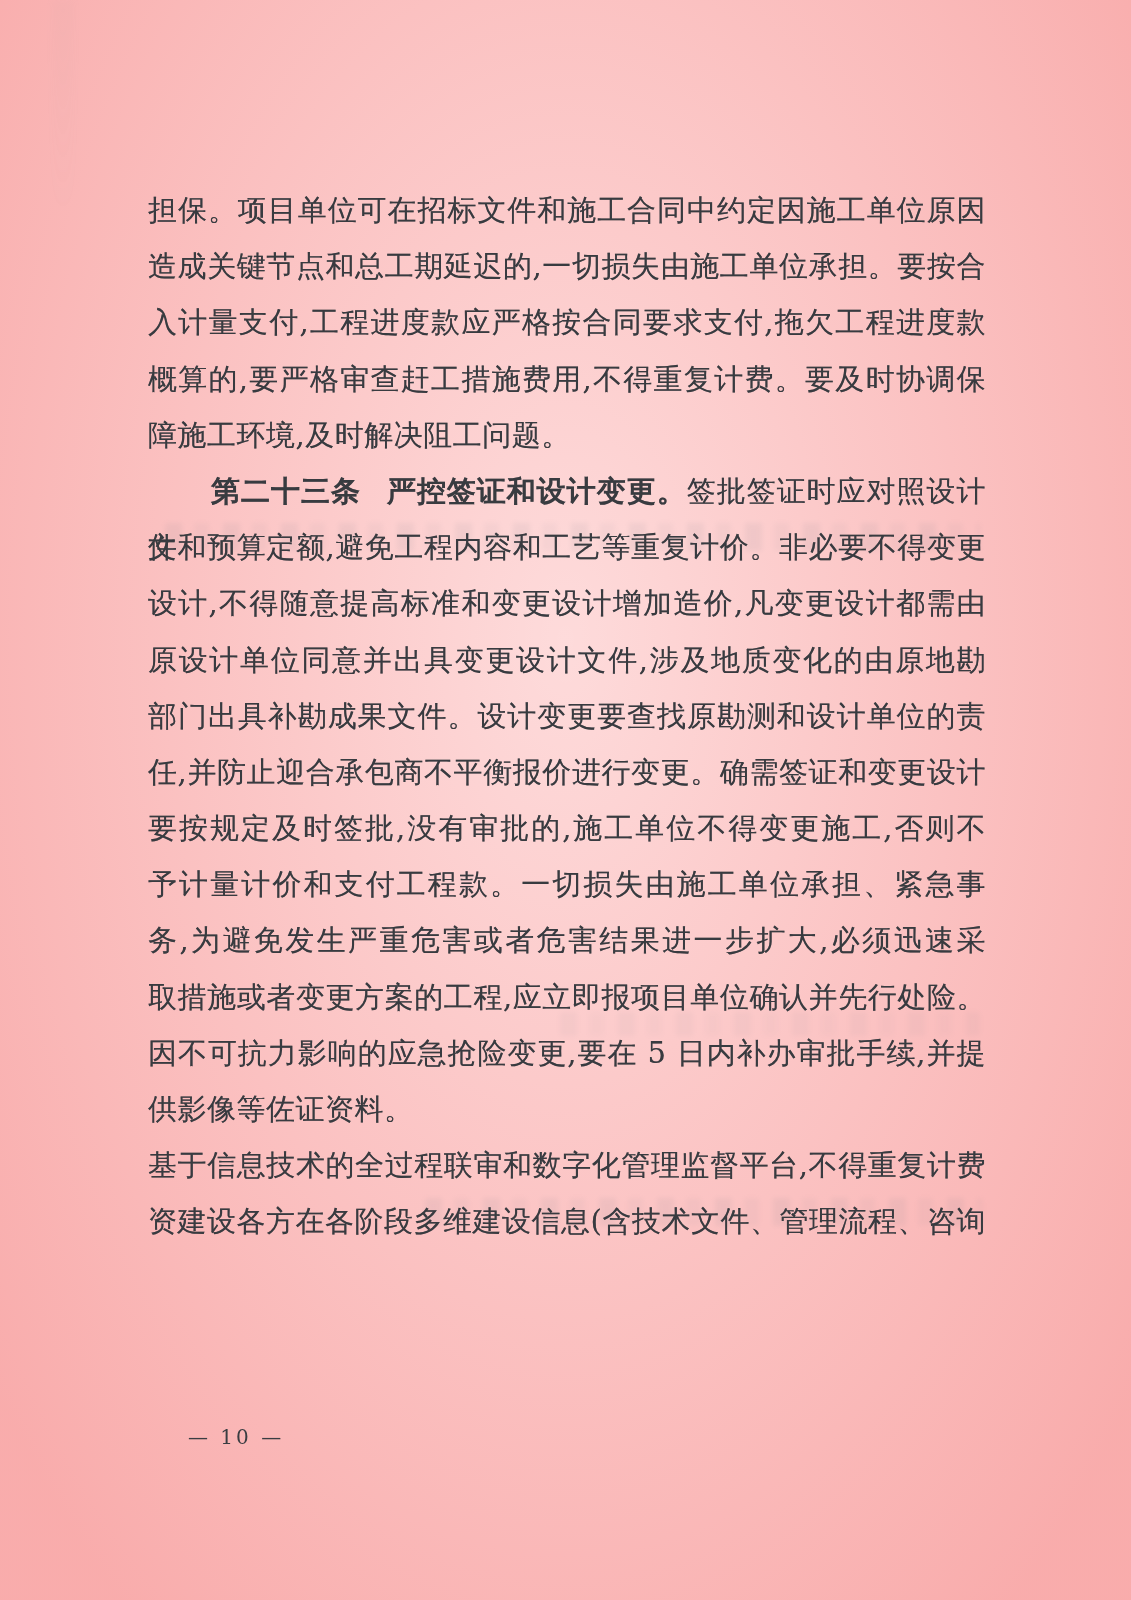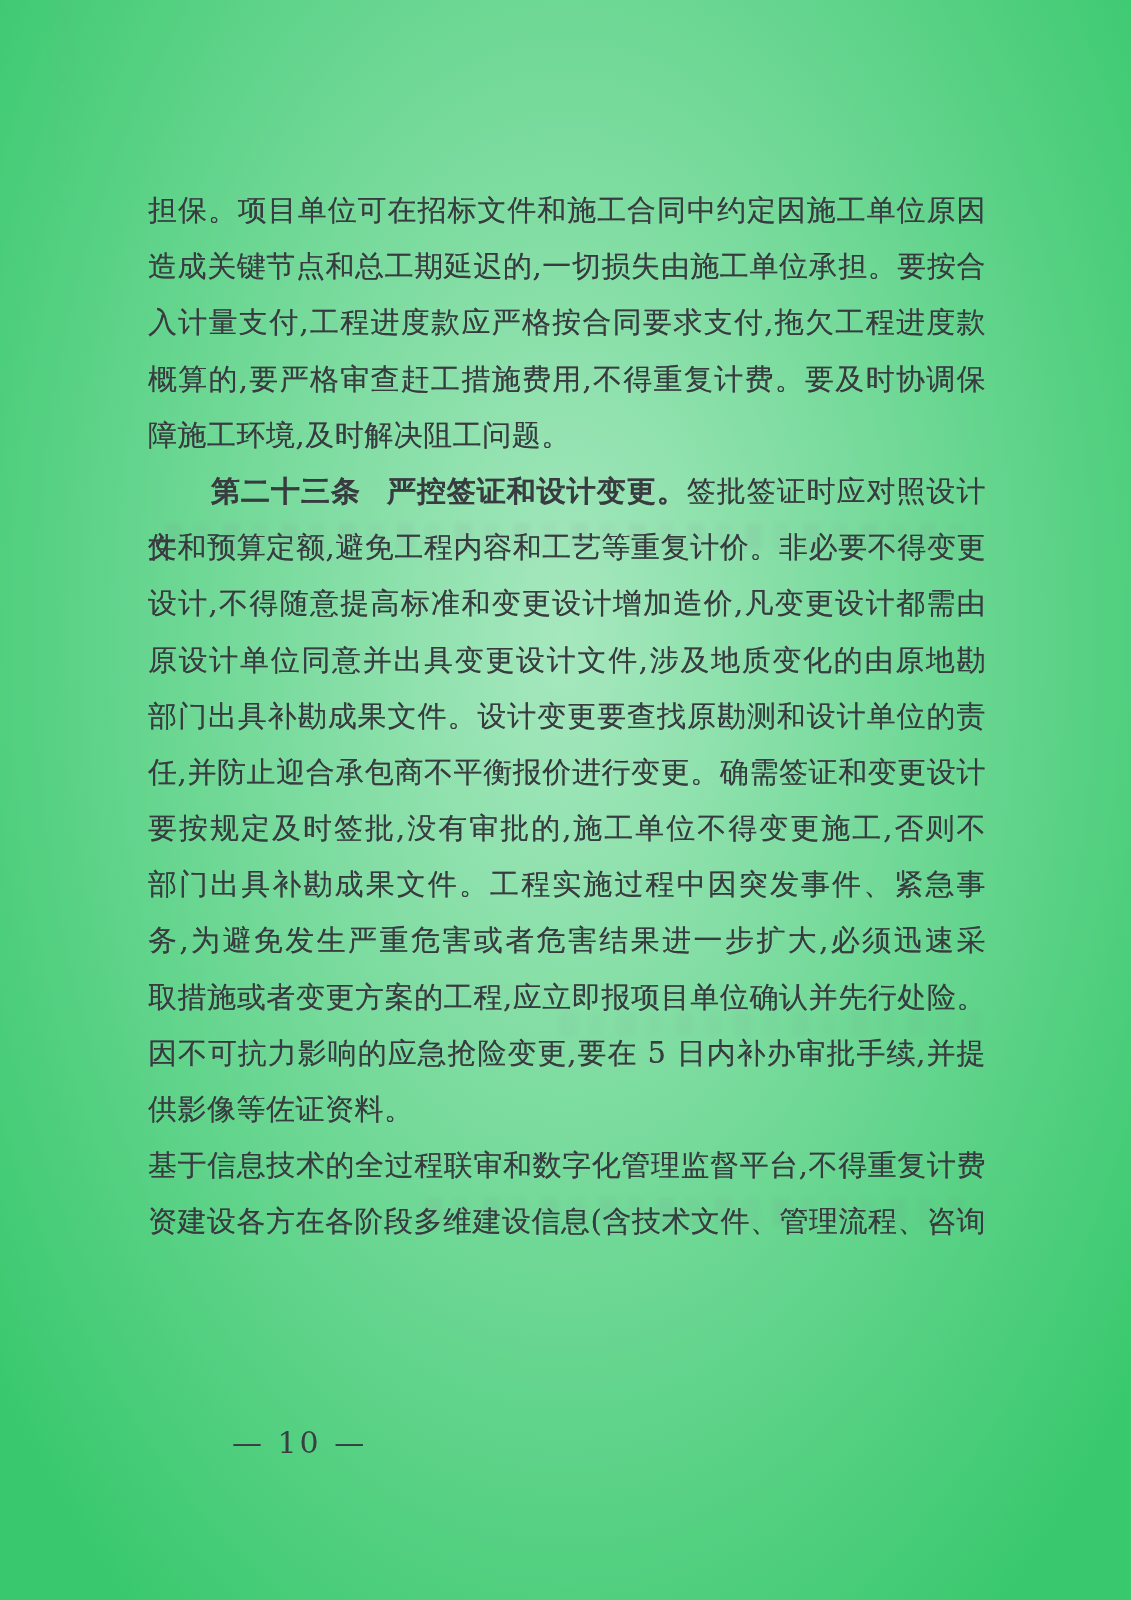--- a/index.html
+++ b/index.html
@@ -5,21 +5,21 @@
   html, body {
     margin: 0;
     padding: 0;
     background: #e8e8e8;
   }
   .page {
     position: relative;
     width: 1131px;
     height: 1600px;
     margin: 0 auto;
-    background: #22c55e;
+    background: #fca5a5;
     overflow: hidden;
     font-family: "DejaVu Serif", serif;
     color: #383b40;
   }
   
   .page::after {
     content: "";
     position: absolute;
     inset: 0;
     background:
@@ -55,24 +55,23 @@
     font-weight: bold;
   }
   .article-no {
     margin-right: 26px;
   }
   .footer {
     position: absolute;
     left: 188px;
     top: 1425px;
     z-index: 2;
-    font-size: 30px;
+    font-size: 20px;
     letter-spacing: 3px;
     color: #3a3d42;
-    margin-left: 44px;
   }
   
   .ghost {
     position: absolute;
     z-index: 1;
     background: repeating-linear-gradient(
       90deg,
       rgba(125,128,140,0.55) 0px, rgba(125,128,140,0.55) 17px,
       rgba(125,128,140,0.0) 17px, rgba(125,128,140,0.0) 29px,
       rgba(125,128,140,0.35) 29px, rgba(125,128,140,0.35) 44px,
@@ -115,21 +114,21 @@
     <div class="line fill">概算的,要严格审查赶工措施费用,不得重复计费。要及时协调保</div>
     <div class="line end">障施工环境,及时解决阻工问题。</div>
 
     <div class="line fill indent"><span class="bold article-no">第二十三条</span><span class="bold">严控签证和设计变更。</span><span>签批签证时应对照设计文</span></div>
     <div class="line fill">件和预算定额,避免工程内容和工艺等重复计价。非必要不得变更</div>
     <div class="line fill">设计,不得随意提高标准和变更设计增加造价,凡变更设计都需由</div>
     <div class="line fill">原设计单位同意并出具变更设计文件,涉及地质变化的由原地勘</div>
     <div class="line fill">部门出具补勘成果文件。设计变更要查找原勘测和设计单位的责</div>
     <div class="line fill">任,并防止迎合承包商不平衡报价进行变更。确需签证和变更设计</div>
     <div class="line fill">要按规定及时签批,没有审批的,施工单位不得变更施工,否则不</div>
-    <div class="line fill">部门出具补勘成果文件。工程实施过程中因突发事件、紧急事</div>
+    <div class="line fill">予计量计价和支付工程款。一切损失由施工单位承担、紧急事</div>
     <div class="line fill">务,为避免发生严重危害或者危害结果进一步扩大,必须迅速采</div>
     <div class="line fill">取措施或者变更方案的工程,应立即报项目单位确认并先行处险。</div>
     <div class="line fill">因不可抗力影响的应急抢险变更,要在 5 日内补办审批手续,并提</div>
     <div class="line end">供影像等佐证资料。</div>
 
     <div class="line fill">基于信息技术的全过程联审和数字化管理监督平台,不得重复计费</div>
     <div class="line fill">资建设各方在各阶段多维建设信息(含技术文件、管理流程、咨询</div>
 
   </main>
 

